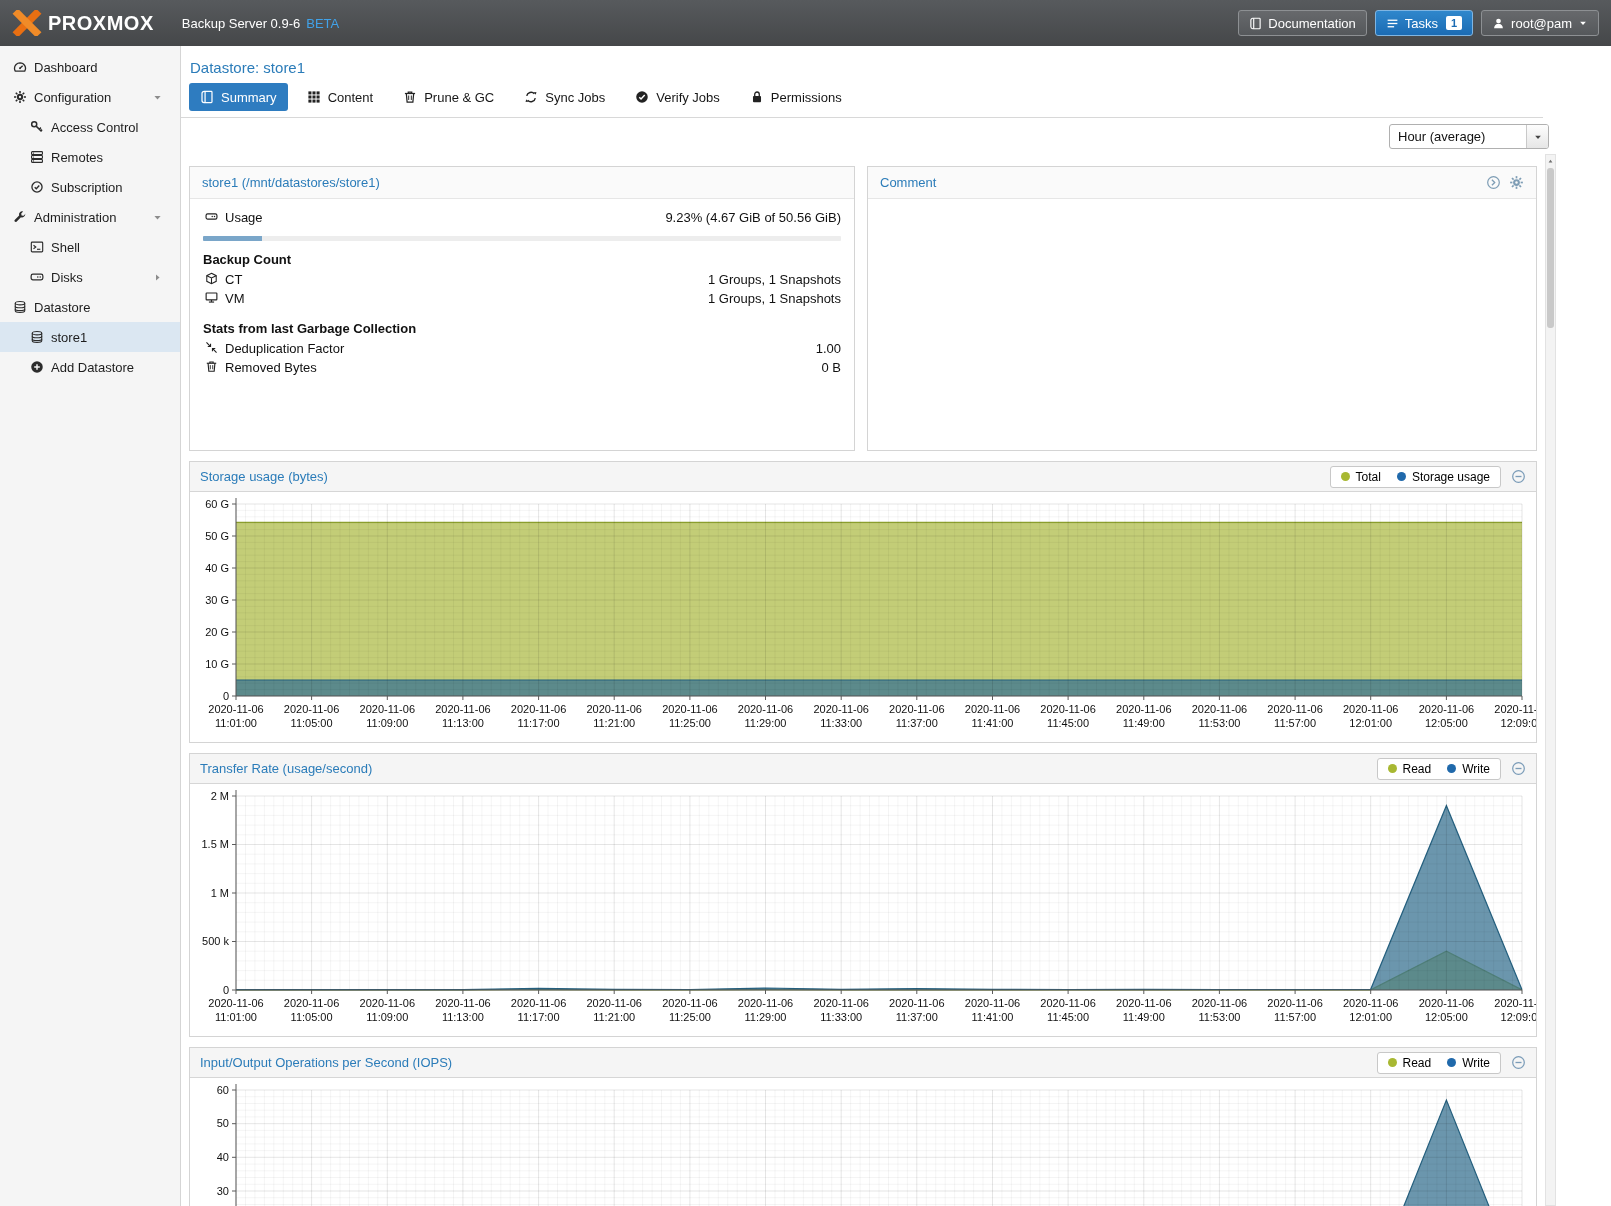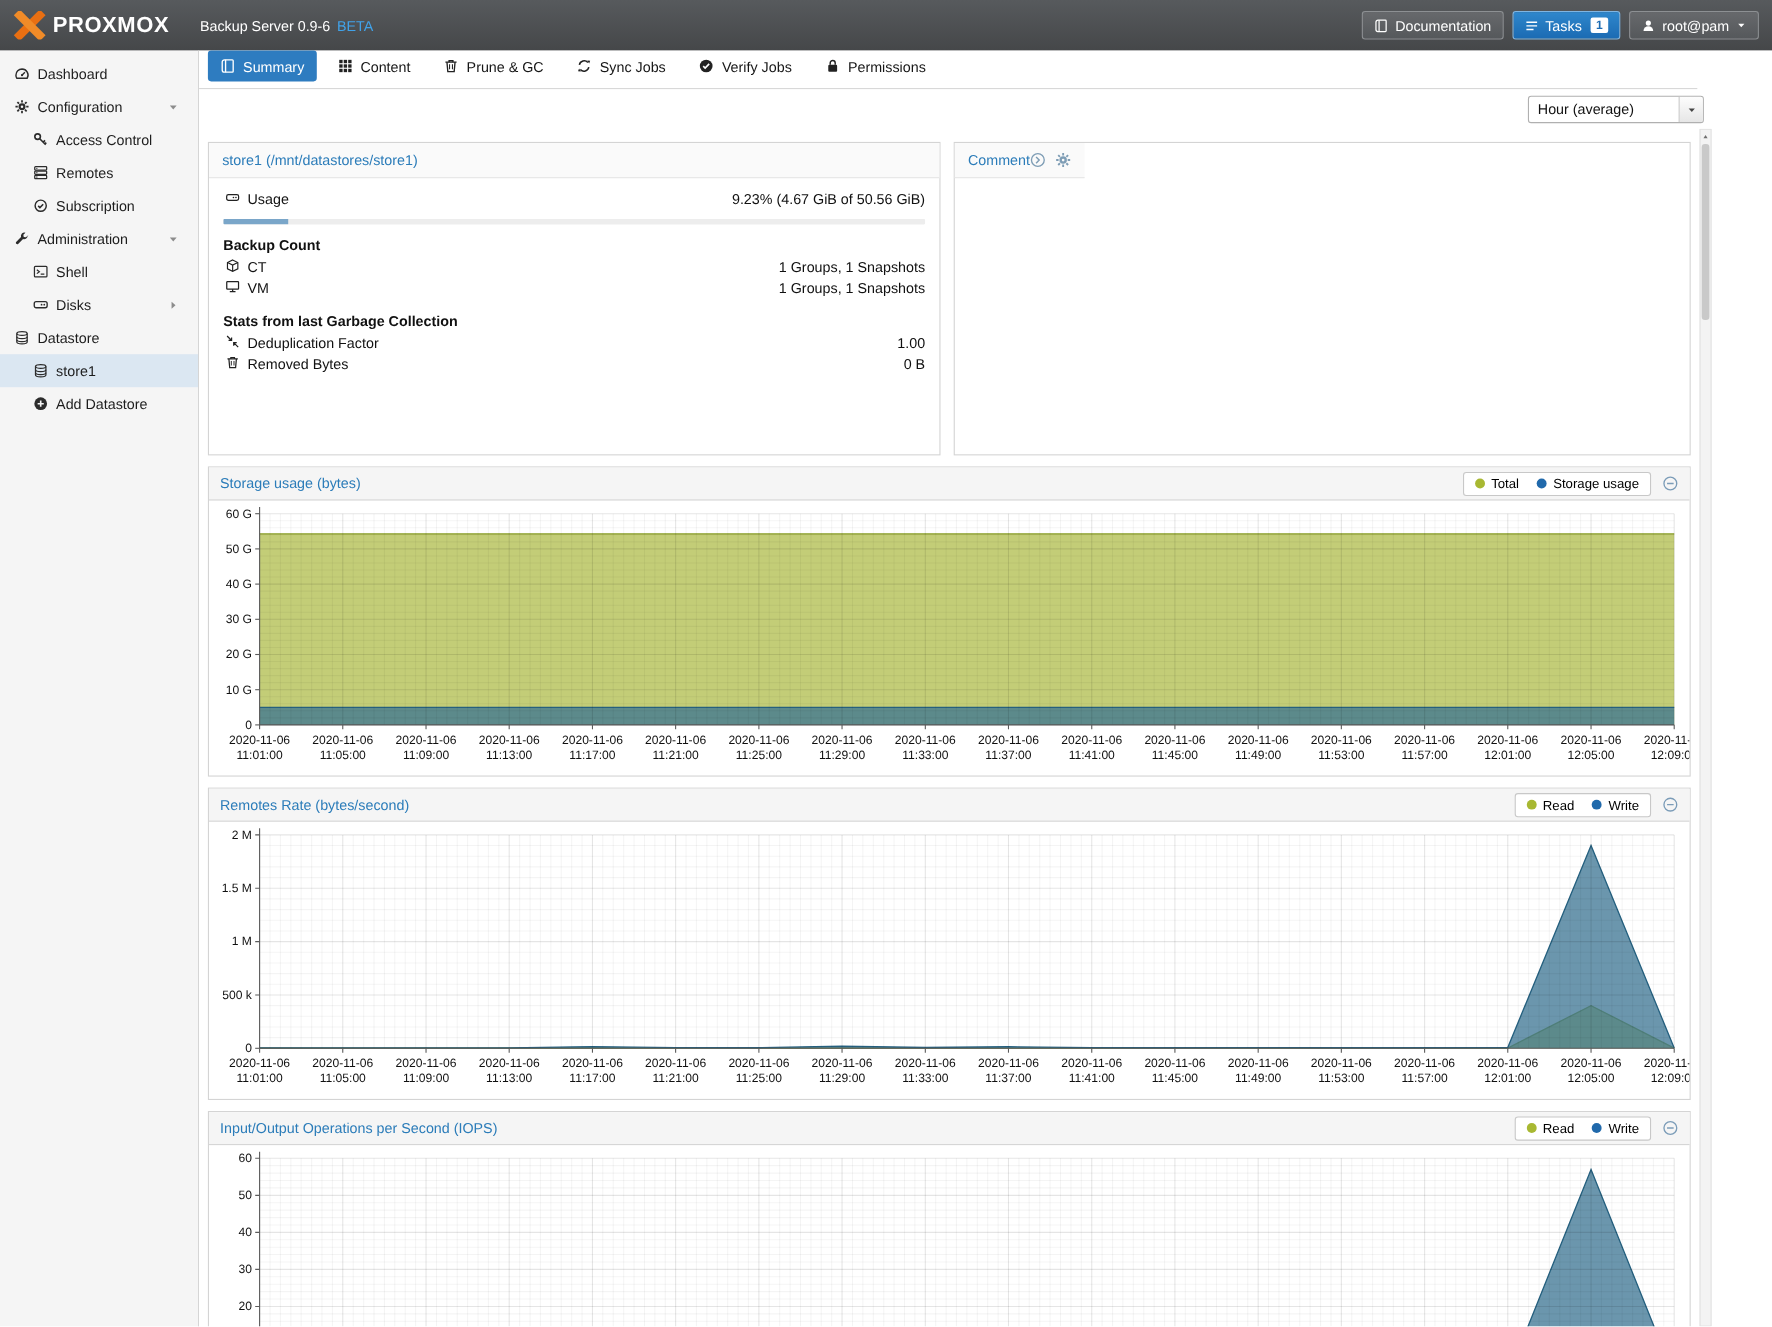--- a/index.html
+++ b/index.html
@@ -51,21 +51,21 @@
     background:linear-gradient(#fdfdfd,#e6e6e6);display:flex;align-items:center;justify-content:center;color:#444}
   .combo-trigger svg{width:10px;height:10px}
 
   .scroll-area{position:relative;flex:1;overflow:hidden;padding:12px 0 0 8px}
   .panels-wrap{width:1348px}
   .row{display:flex;gap:12px}
 
   
   .panel{border:1px solid #d4d4d4;background:#fff}
   .store-panel{width:666px;height:285px;flex:none}
-  .comment-panel{flex:1;height:285px;display:flex;flex-direction:row}
+  .comment-panel{flex:1;height:285px;display:flex;flex-direction:column}
   .panel-header{height:32px;display:flex;align-items:center;padding:0 12px;background:#fafafa;
     border-bottom:1px solid #e6e6e6}
   .panel-title{color:#2b7cb9;font-size:13px}
   .panel-tools{margin-left:auto;display:flex;gap:8px;color:#7e9db5}
   .panel-tools .icon svg{width:15px;height:15px}
   .panel-body{padding:11px 13px;flex:1}
   .stat-row{display:flex;align-items:flex-start;height:19px;font-size:13px;color:#111}
   .stat-row .icon{width:16px;margin-right:6px;color:#222}
   .stat-row .icon svg{width:13px;height:13px}
   .stat-value{margin-left:auto}
@@ -281,20 +281,21 @@
           <svg viewBox="0 0 16 16">
             <circle cx="8" cy="8" r="6.6" fill="currentColor"></circle>
             <path d="M8 4.8v6.4M4.8 8h6.4" stroke="#f5f5f5" stroke-width="1.7"></path>
           </svg>
         </span>
         <span>Add Datastore</span>
       </div>
     </aside>
 
   <main class="content">
+    <div class="page-title">Datastore: store1</div>
     <div class="tabbar" id="tabbar">
         <button class="tab active">
           <span class="icon">
             <svg viewBox="0 0 16 16">
               <path d="M4.6 1.6h8.2a.9.9 0 0 1 .9.9v11a.9.9 0 0 1-.9.9H4.6a2.3 2.3 0 0 1-2.3-2.3V3.9a2.3 2.3 0 0 1 2.3-2.3z" fill="none" stroke="currentColor" stroke-width="1.4"></path>
               <line x1="5.8" y1="1.6" x2="5.8" y2="14.4" stroke="currentColor" stroke-width="1.4"></line>
             </svg>
           </span>
           <span>Summary</span>
         </button>
@@ -739,21 +740,21 @@
                   <line x1="1256.4" y1="204" x2="1256.4" y2="208" stroke="#5b5b5b" stroke-width="1"></line>
                   <text class="axis" x="1256.4" y="221" text-anchor="middle">2020-11-06</text>
                   <text class="axis" x="1256.4" y="235" text-anchor="middle">12:05:00</text>
                   <line x1="1332.0" y1="204" x2="1332.0" y2="208" stroke="#5b5b5b" stroke-width="1"></line>
                   <text class="axis" x="1332.0" y="221" text-anchor="middle">2020-11-06</text>
                   <text class="axis" x="1332.0" y="235" text-anchor="middle">12:09:00</text>
                 </svg></div>
             </section>
             <section class="chart-panel">
               <div class="chart-header">
-                <span class="chart-title">Remotes Rate (bytes/second)</span>
+                <span class="chart-title">Transfer Rate (usage/second)</span>
                 <div class="legend">
                   <span class="legend-item">
                     <span class="dot" style="background: rgb(168, 184, 50);"></span>
                     <span>Read</span>
                   </span>
                   <span class="legend-item">
                     <span class="dot" style="background: rgb(32, 105, 171);"></span>
                     <span>Write</span>
                   </span>
                 </div>

